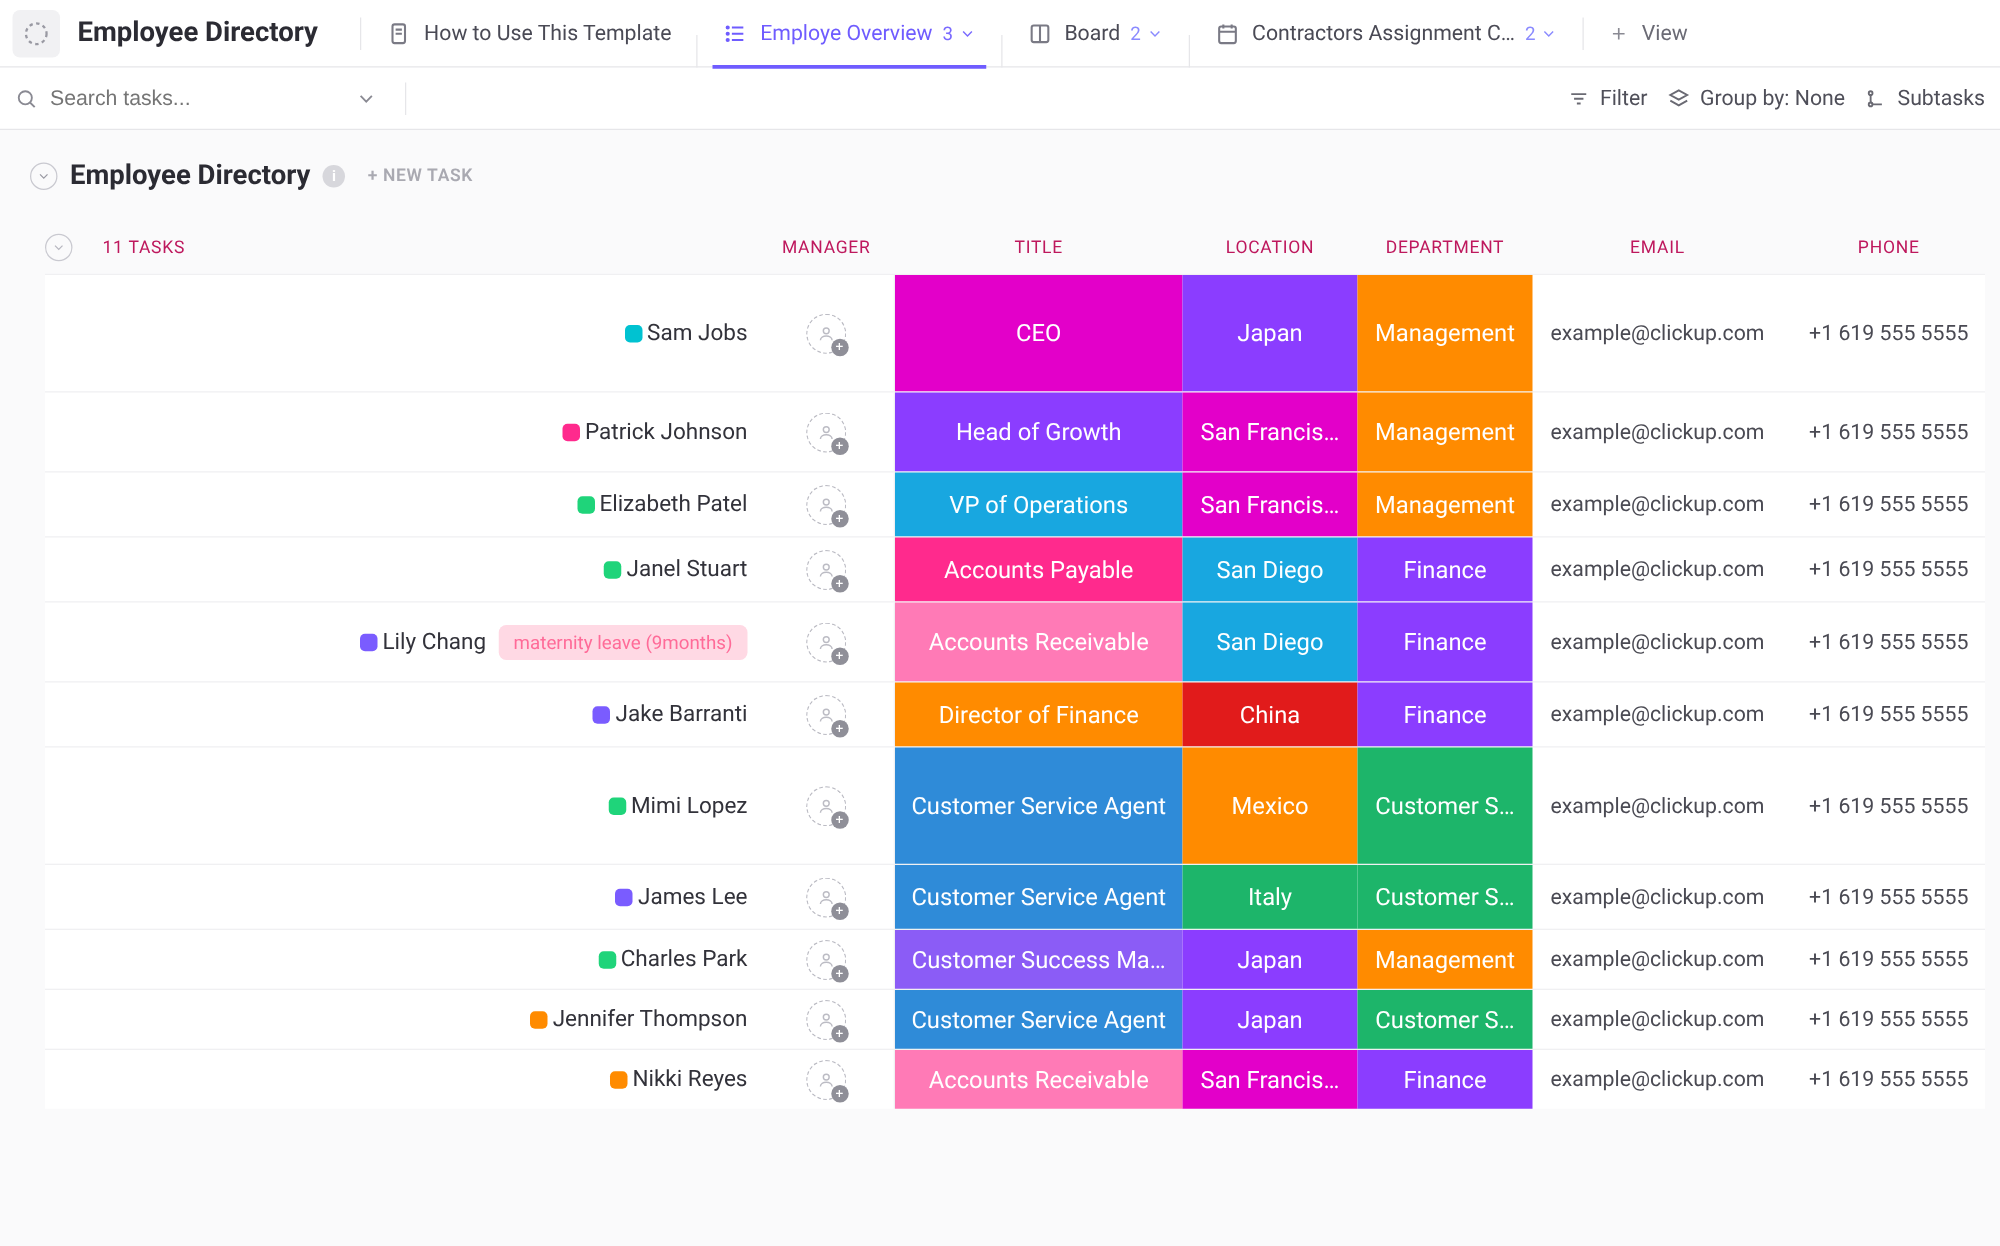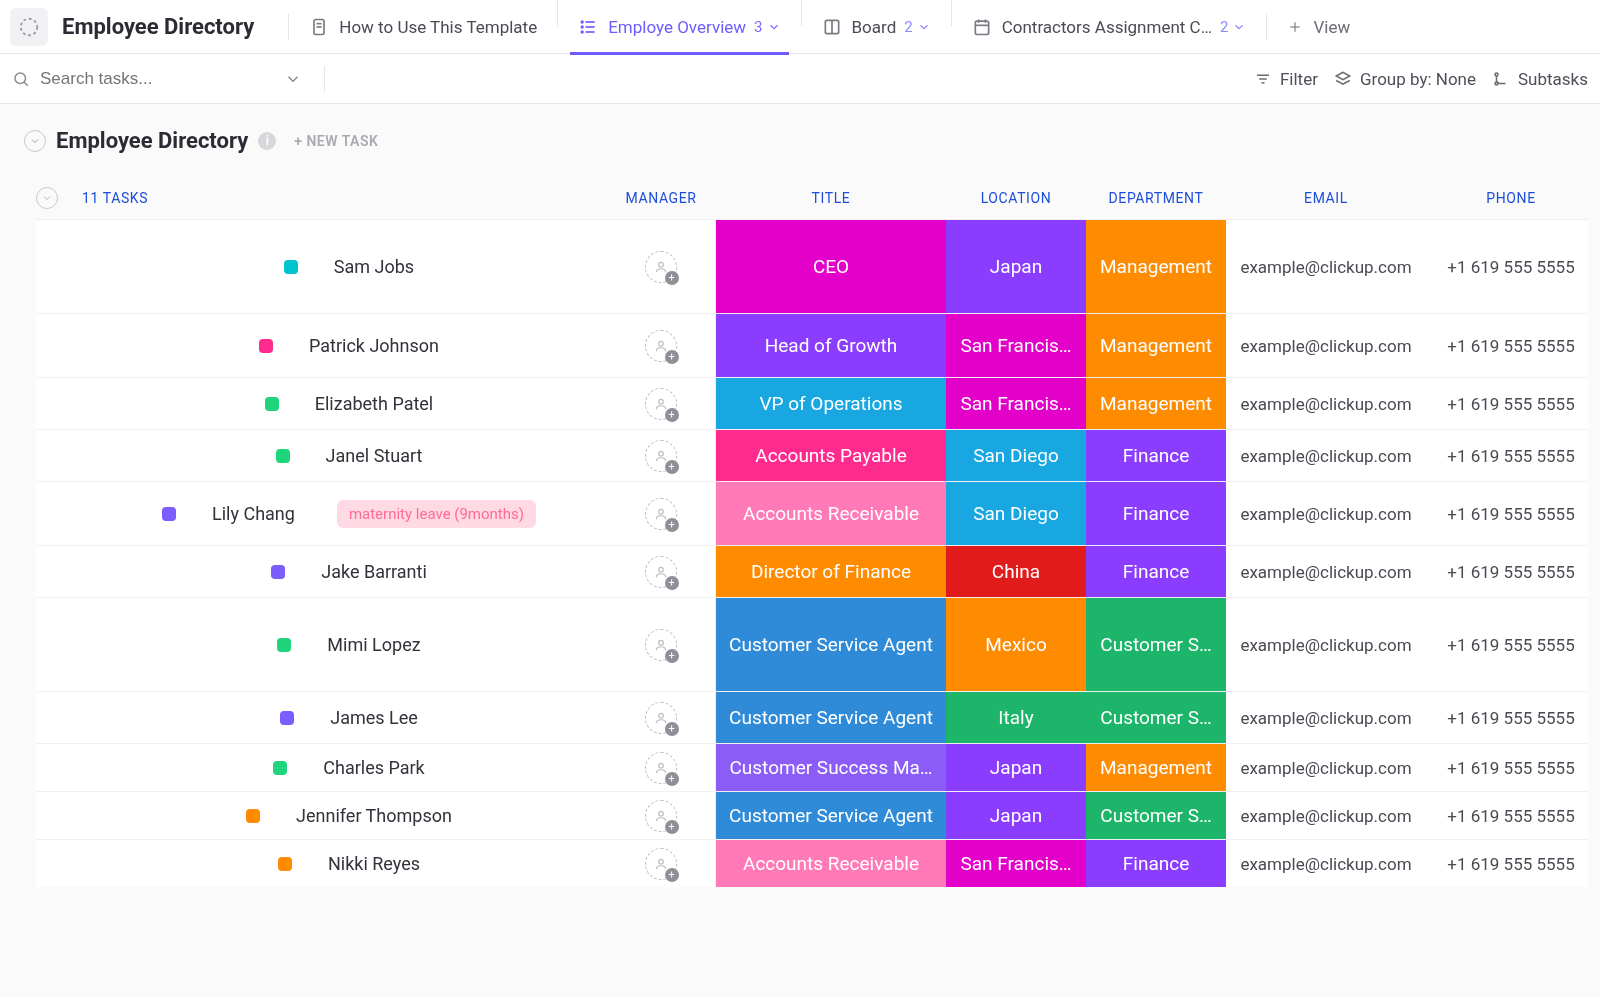--- a/index.html
+++ b/index.html
@@ -126,21 +126,21 @@
     margin-left:8px; cursor:pointer; font-weight:600;
   }
 
   
   .table-wrap { margin-left: 18px; }
   .thead {
     display:grid;
     grid-template-columns: 46px 524px 110px 230px 140px 140px 200px 170px;
     align-items:center;
     height: 42px;
-    color:#1d4ed8;
+    color:#be185d;
     font-size:14px;
     letter-spacing:0.6px;
   }
   .thead .chevcirc2 {
     width:22px;height:22px;border:1.5px solid #c9c9d0;border-radius:50%;
     display:flex;align-items:center;justify-content:center;
   }
   .thead .chevcirc2 svg{width:12px;height:12px;stroke:#b6b6bf;}
   .th { text-align:center; }
   .th.left { text-align:left; }
@@ -152,24 +152,24 @@
     background:#fff;
     border-top: 1px solid #f0f0f2;
   }
   .trow .cell {
     display:flex; align-items:center; justify-content:center;
     padding: 0 8px;
     border-right: 1px solid #f0f0f2;
   }
   .trow .cell:last-child { border-right:none; }
   .trow .cell.name {
-    justify-content:center;
+    justify-content:flex-end;
     padding-left: 18px;
     border-right:none;
-    gap:36px;
+    gap:4px;
   }
   .status-dot {
     width:14px;height:14px;border-radius:4px;
   }
   .name-text {
     font-size:18px; color:#32323a;
   }
   .tag-pill {
     background:#ffd9e4; color:#ff6b98;
     font-size:15px; padding:5px 12px; border-radius:6px;
@@ -226,21 +226,21 @@
 
 <div class="tabbar">
   <div class="left-icon">
     <svg viewBox="0 0 24 24" fill="none" stroke-width="2">
         <circle cx="12" cy="12" r="9" stroke-dasharray="3 3"></circle>
       </svg>
   </div>
   <div class="page-title">Employee Directory</div>
   <div class="vsep"></div>
 
-  <div id="tabs-container" style="display:flex;align-items:flex-start;">
+  <div id="tabs-container" style="display:flex;align-items:flex-end;">
       <div class="tab">
         <svg class="ticon" viewBox="0 0 24 24" stroke-width="2">
           <rect x="6" y="3" width="12" height="18" rx="2"></rect>
           <line x1="9" y1="8" x2="15" y2="8"></line>
           <line x1="9" y1="12" x2="15" y2="12"></line>
         </svg>
         <span>How to Use This Template</span>
       </div>
       <div class="vsep"></div>
       <div class="tab active">

